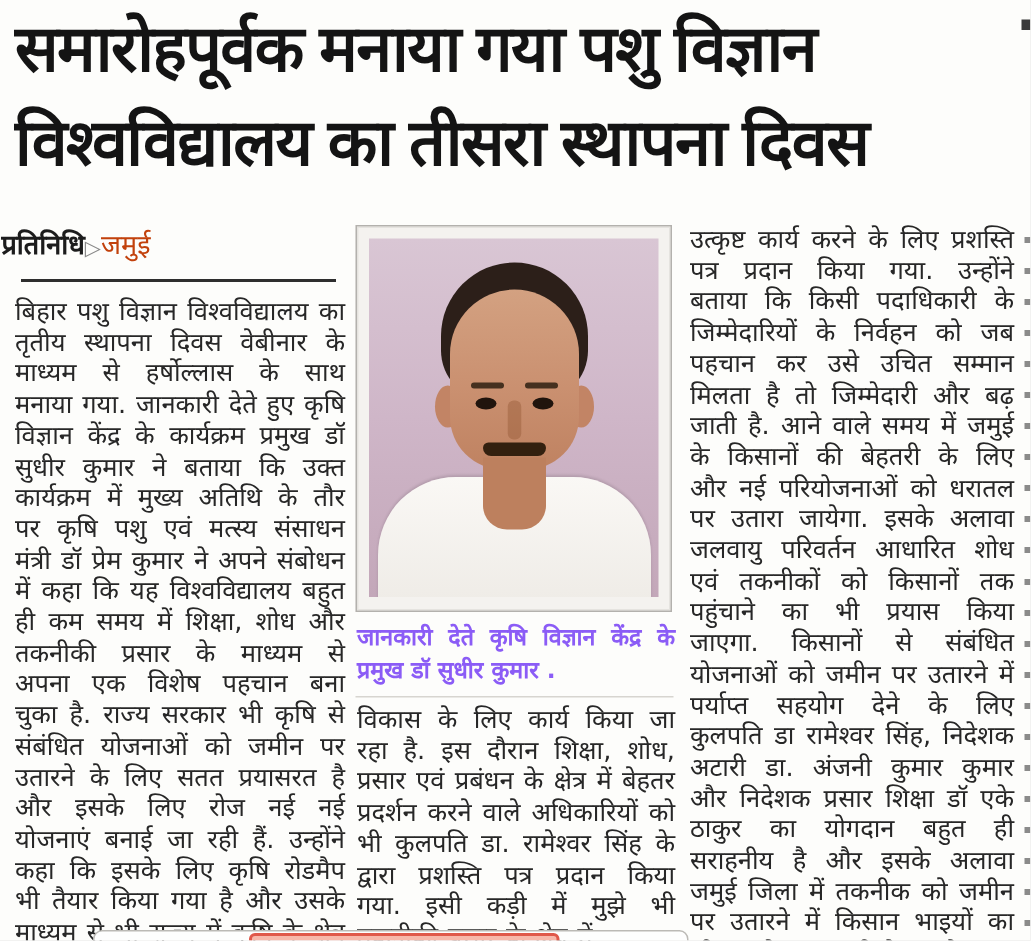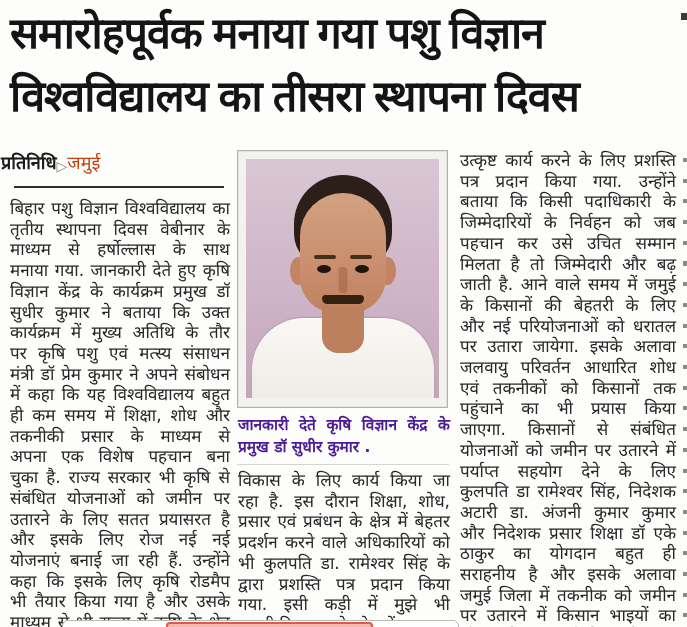--- a/index.html
+++ b/index.html
@@ -140,21 +140,21 @@
   }
 
   
   .caption {
     position: absolute;
     left: 238px; top: 414px;
     width: 212px;
     font-size: 15.5px;
     line-height: 22px;
     font-weight: 600;
-    color: #4c1d95;
+    color: #8b5cf6;
     text-align: justify;
   }
   .col2-divider {
     position: absolute;
     left: 237px; top: 464px;
     width: 212px; height: 1px;
     background: #d7d5d0;
   }
   .col2 { position: absolute; left: 238px; top: 470px; width: 212px; }
 

